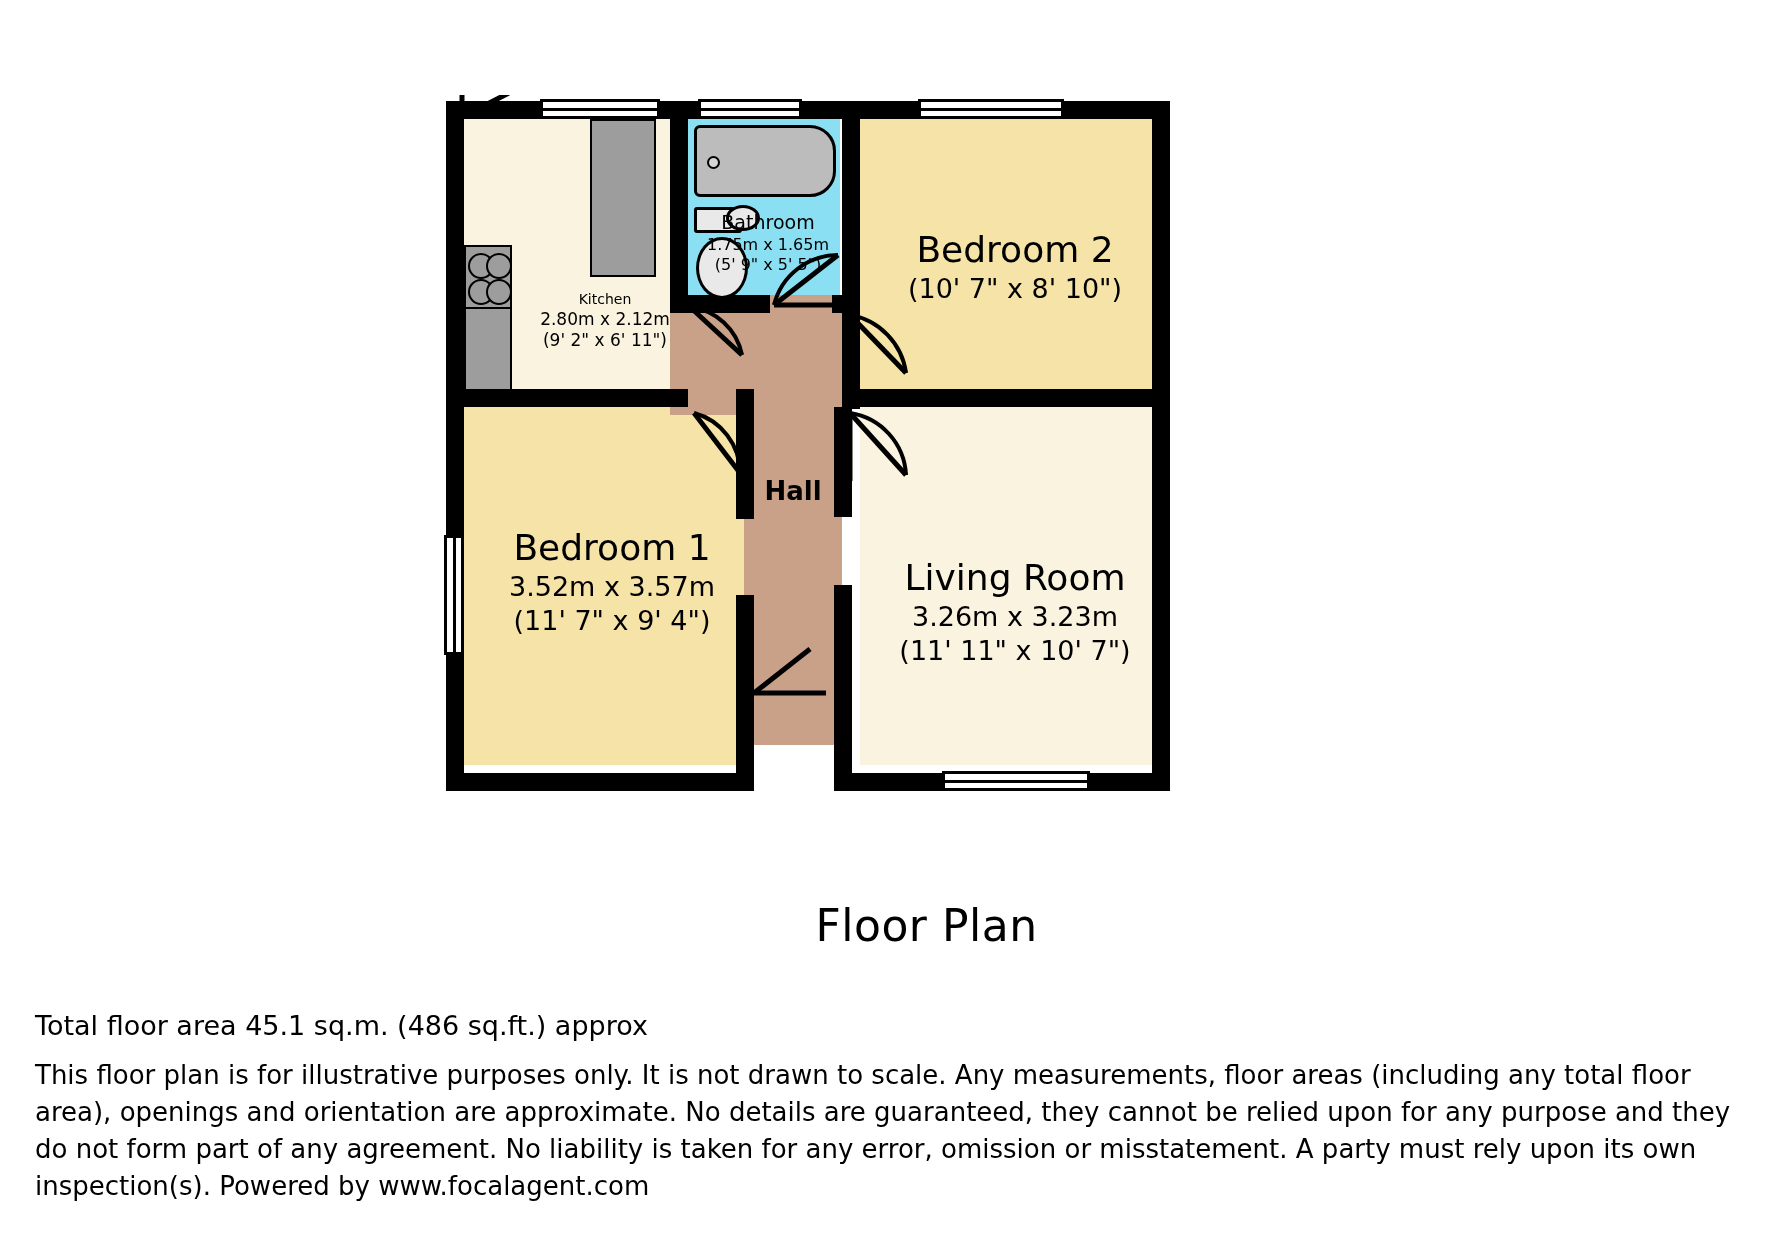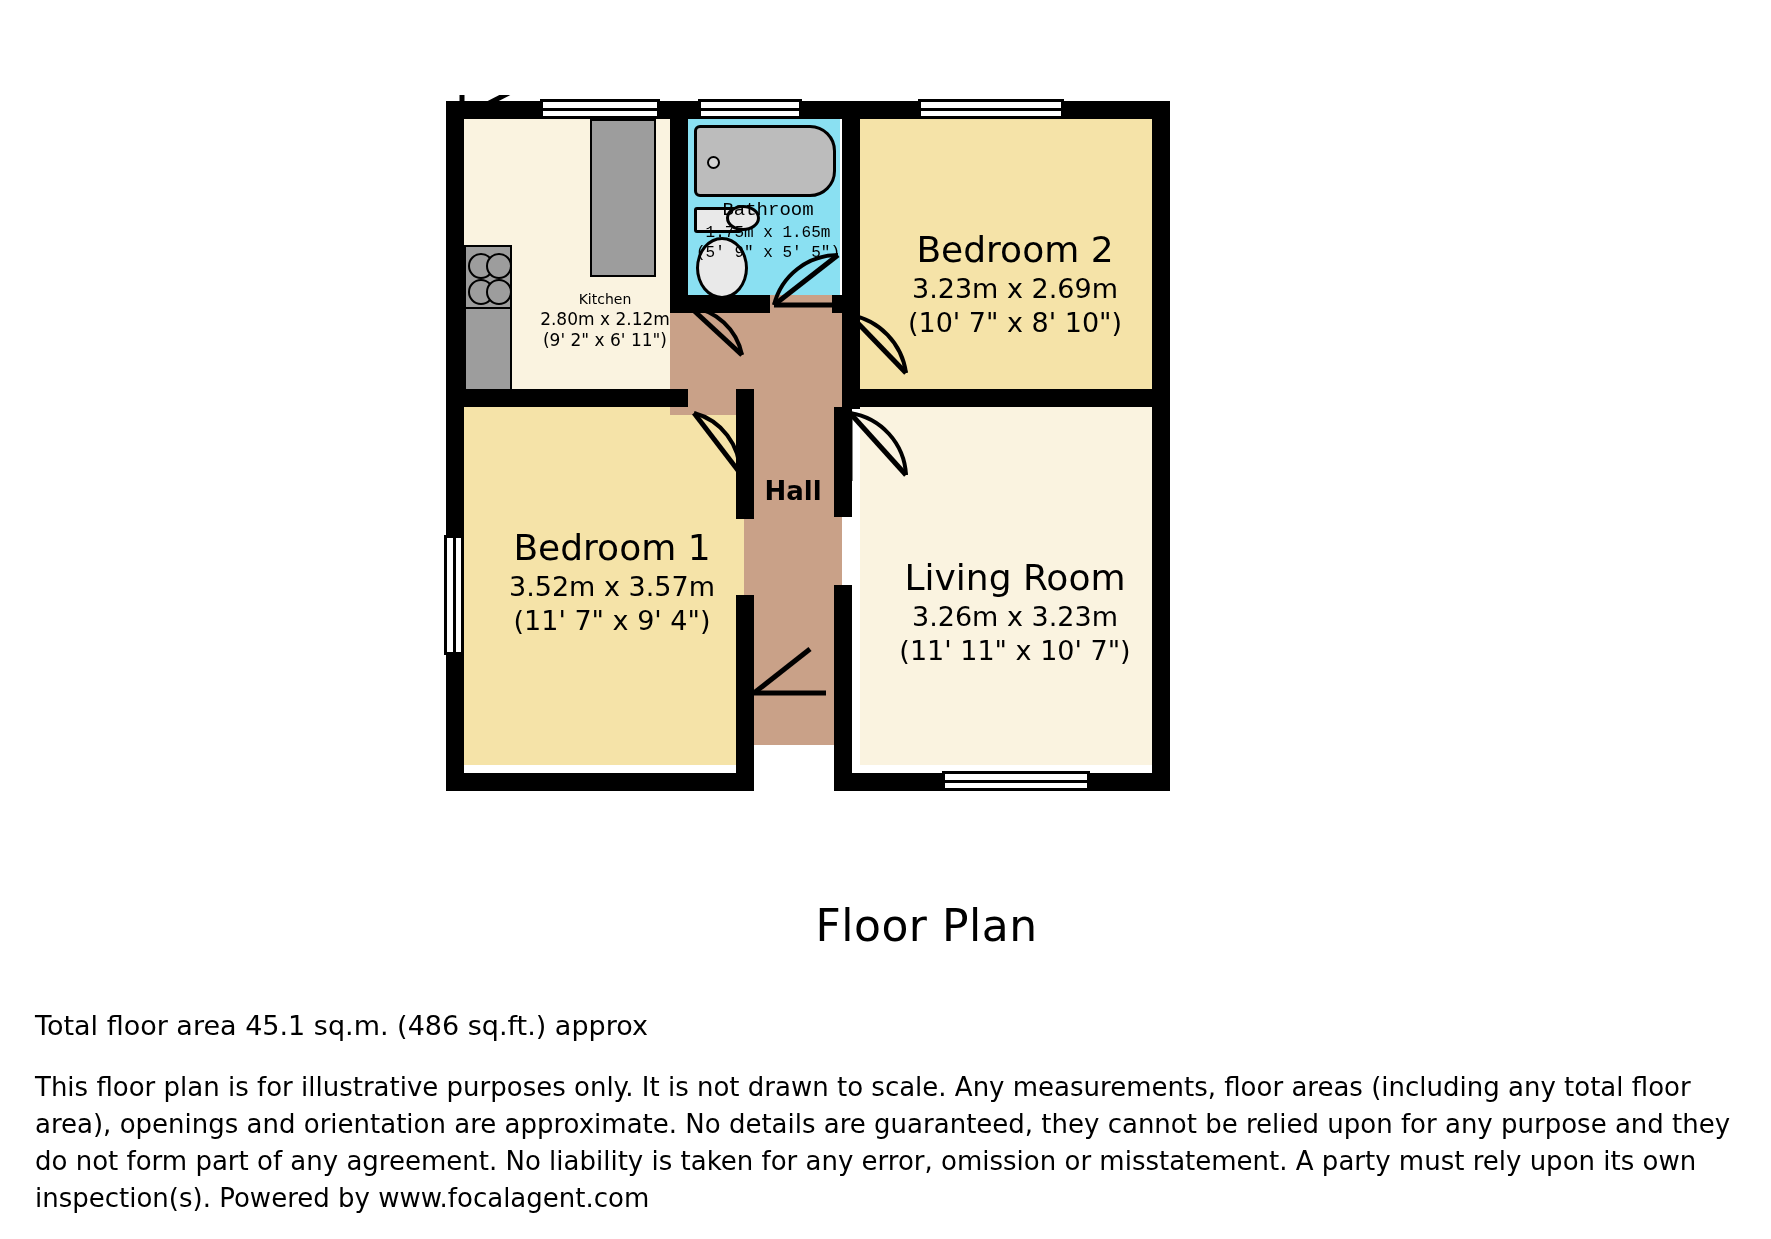--- a/index.html
+++ b/index.html
@@ -144,21 +144,21 @@
   }
 
   #footer {
     position: absolute;
     left: 35px;
     top: 1010px;
     width: 1715px;
   }
   #total-area {
     font-size: 27px;
-    margin-bottom: 28px;
+    margin-bottom: 16px;
   }
   #disclaimer {
     font-size: 26px;
     line-height: 1.42;
   }
 </style>
 </head>
 <body>
 
 <div id="plan-wrap">
@@ -260,29 +260,28 @@
     <div class="fixture cistern" style="left:254px; top:112px; width:48px; height:26px;"></div>
     <div class="fixture toilet-seat" style="left:286px; top:110px; width:34px; height:26px;"></div>
     <div class="fixture toilet-seat" style="left:256px; top:142px; width:52px; height:62px;"></div>
 
     <div class="room-label mid" style="left:70px; top:196px; width:190px;">
       <span class="nm">Kitchen</span>
       <span class="dm">2.80m x 2.12m</span>
       <span class="dm">(9' 2" x 6' 11")</span>
     </div>
 
-    <div class="room-label small" style="left:238px; top:104px; width:180px;font-family:Liberation Mono, monospace;">
+    <div class="room-label small" style="left:238px; top:116px; width:180px;">
       <span class="nm">Bathroom</span>
       <span class="dm">1.75m x 1.65m</span>
       <span class="dm">(5' 9" x 5' 5")</span>
     </div>
 
     <div class="room-label" style="left:430px; top:132px; width:290px;">
       <span class="nm">Bedroom 2</span>
-      <span class="dm">3.23m x 2.69m</span>
       <span class="dm">(10' 7" x 8' 10")</span>
     </div>
 
     <div class="room-label" style="left:32px; top:430px; width:280px;">
       <span class="nm">Bedroom 1</span>
       <span class="dm">3.52m x 3.57m</span>
       <span class="dm">(11' 7" x 9' 4")</span>
     </div>
 
     <div class="room-label" style="left:430px; top:460px; width:290px;">

